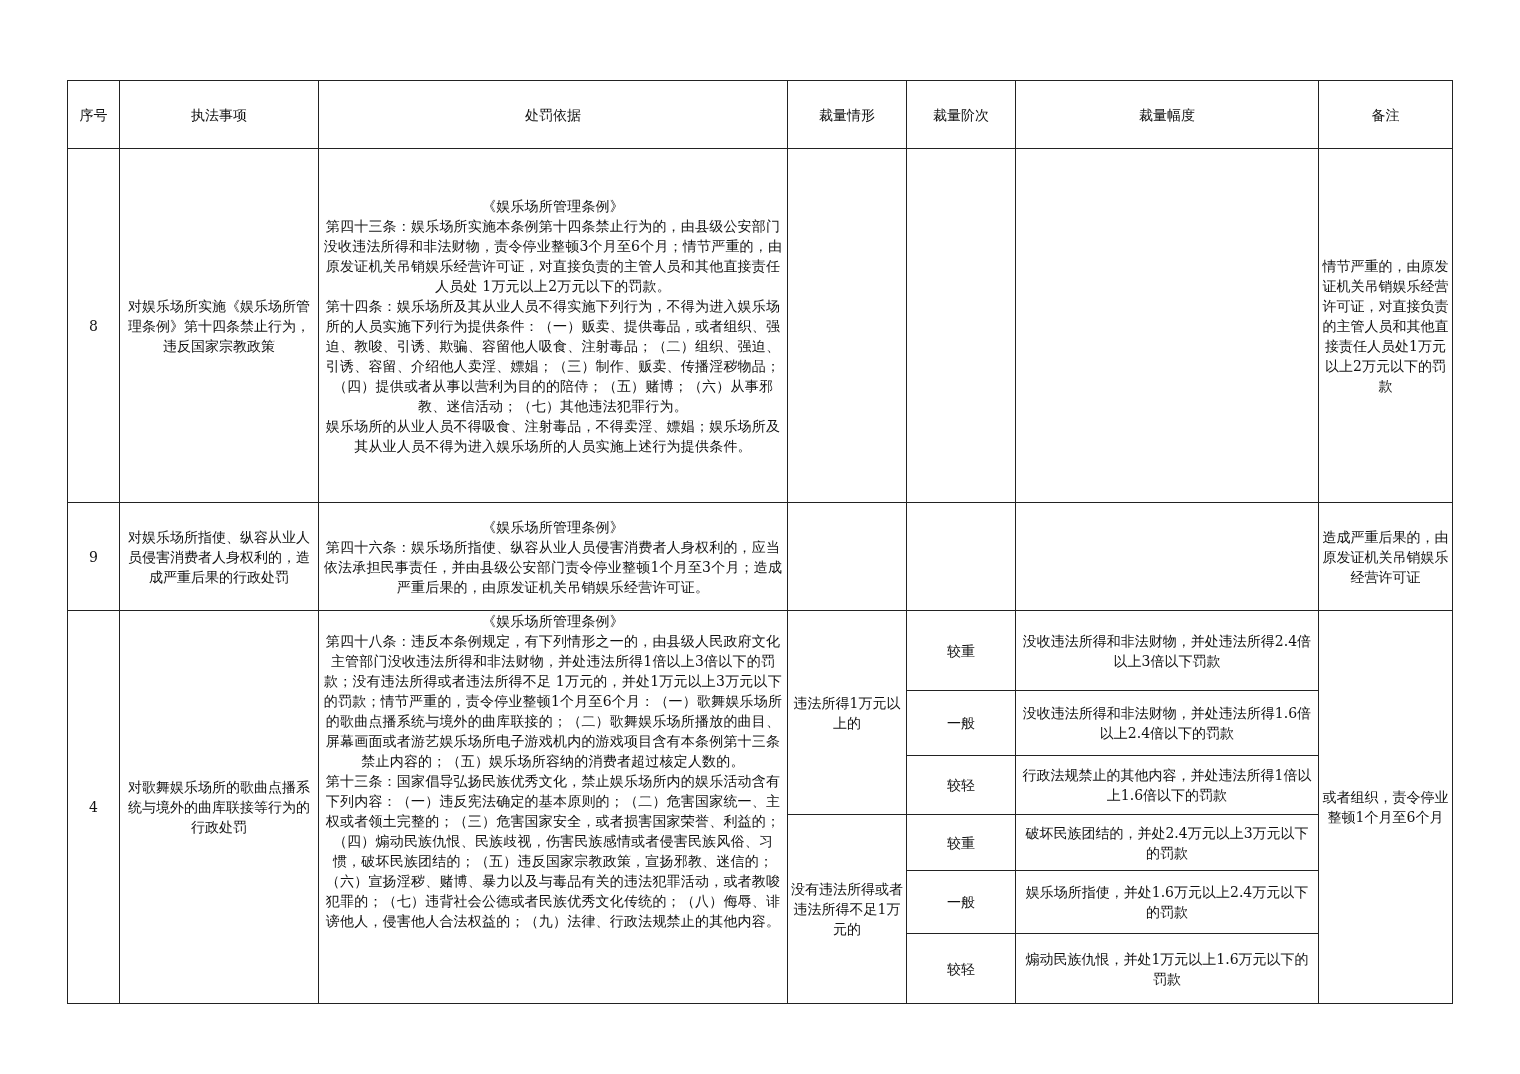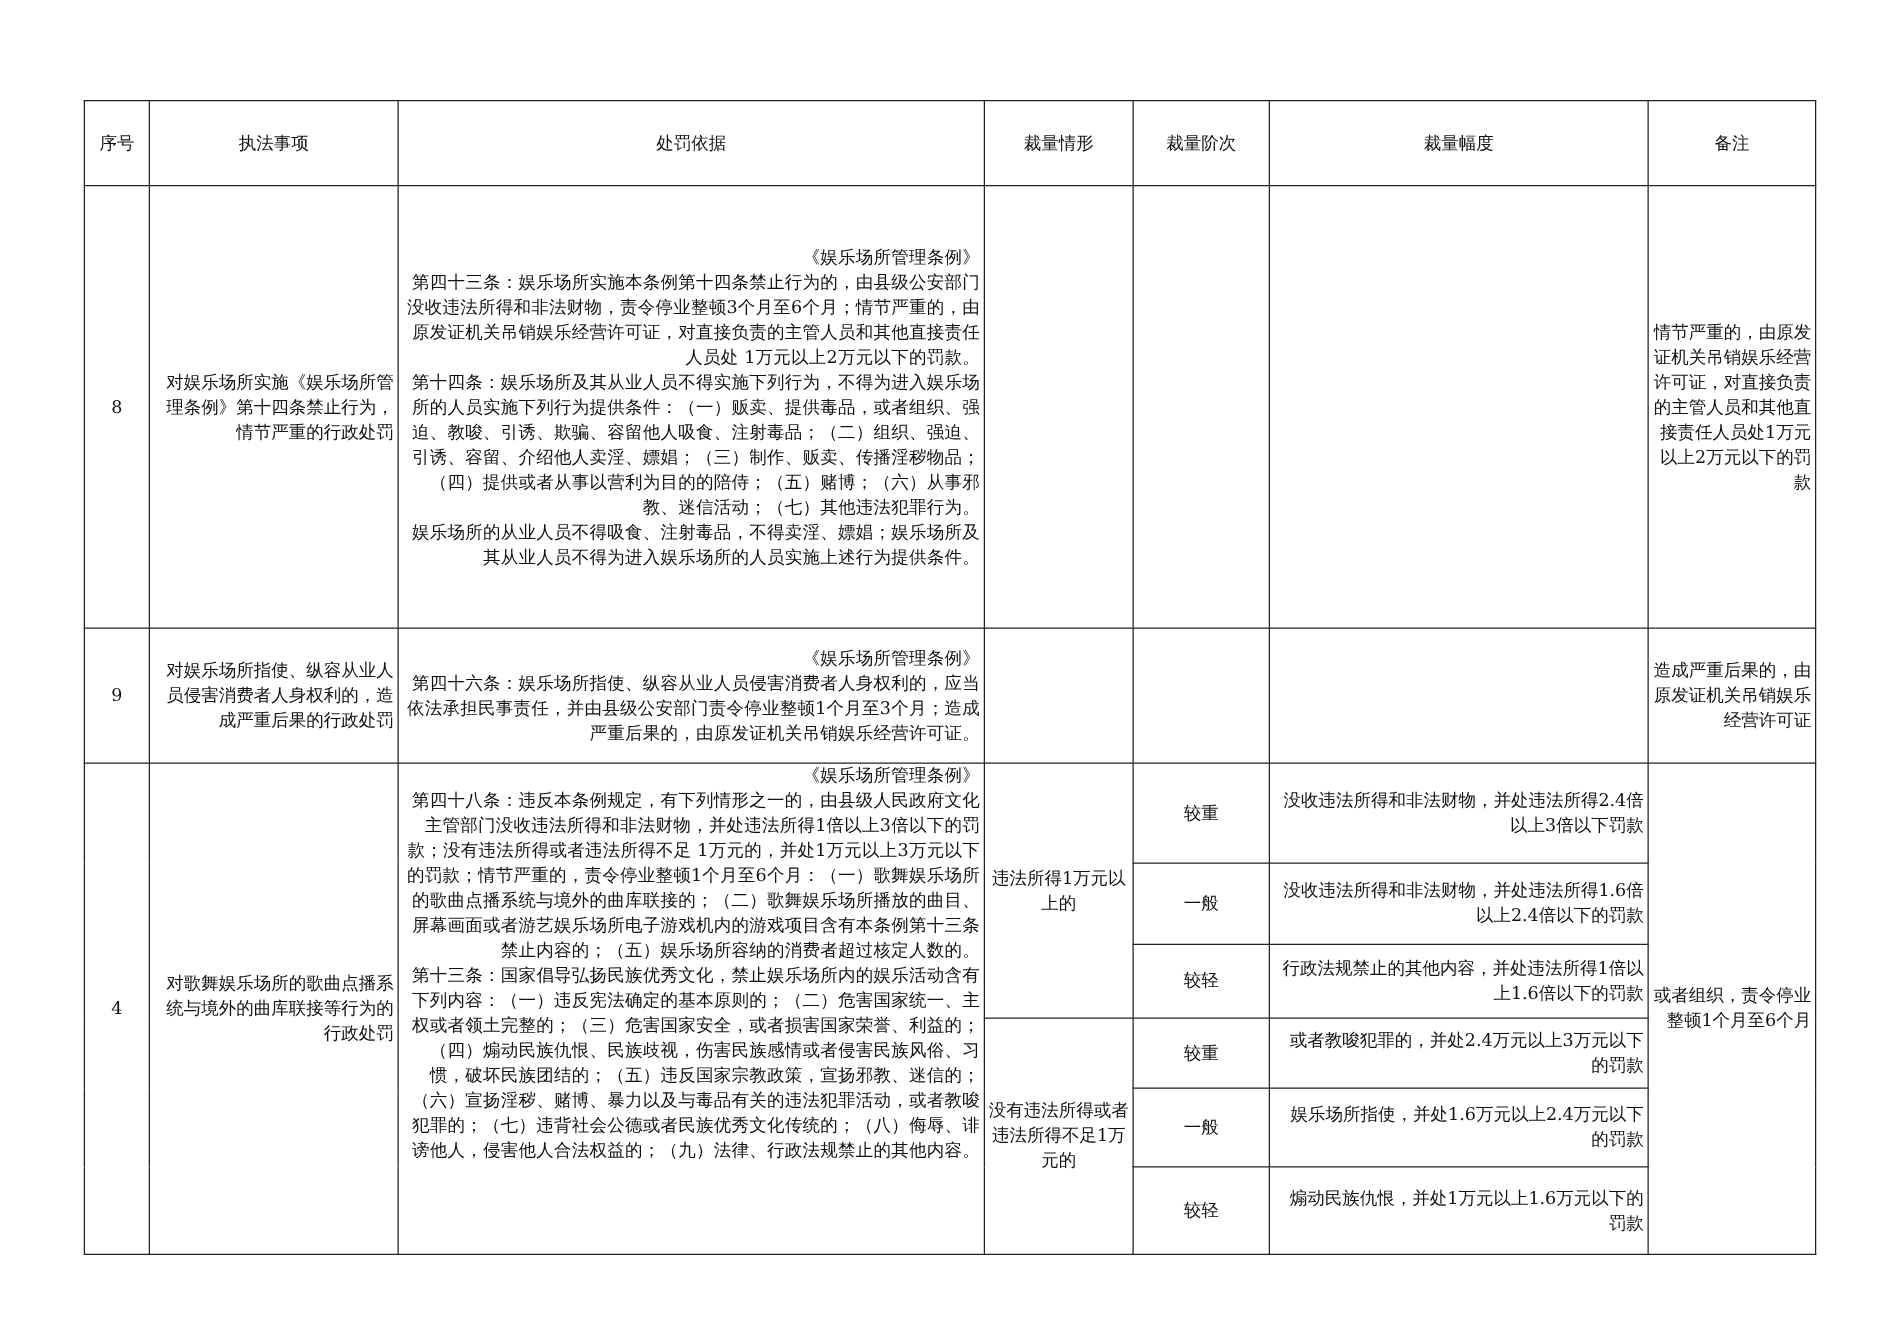--- a/index.html
+++ b/index.html
@@ -4,21 +4,21 @@
 <style>
   html, body { margin: 0; padding: 0; background: #ffffff; }
   body { width: 1520px; height: 1074px; position: relative; overflow: hidden;
          font-family: "DejaVu Serif", "Liberation Serif", serif; color: #111; }
   table.doc { position: absolute; left: 67px; top: 80px; border-collapse: collapse; table-layout: fixed;
               width: 1385px; }
   table.doc td, table.doc th { border: 1.5px solid #222; padding: 0 3px; vertical-align: middle;
               font-size: 14px; line-height: 20px; font-weight: normal; word-break: break-all; }
   th { text-align: center; font-family: "DejaVu Sans", "Liberation Sans", sans-serif; font-weight: normal; font-size: 14px; }
   td.c { text-align: center; }
-  td.l { text-align: right; }
+  td.l { text-align: center; }
   .basis { white-space: pre-wrap; font-size: 14px; line-height: 20px; letter-spacing: 0.2px; }
   .remark { white-space: normal; }
 </style>
 </head>
 <body>
 
 <table class="doc">
   <colgroup>
     <col style="width:52px">
     <col style="width:199px">
@@ -34,21 +34,21 @@
     <th>执法事项</th>
     <th>处罚依据</th>
     <th>裁量情形</th>
     <th>裁量阶次</th>
     <th>裁量幅度</th>
     <th>备注</th>
   </tr>
 
   <tr style="height:354px">
     <td class="c">8</td>
-    <td class="l">对娱乐场所实施《娱乐场所管理条例》第十四条禁止行为，情节严重的行政处罚</td>
+    <td class="l">对娱乐场所实施《娱乐场所管理条例》第十四条禁止行为，违反国家宗教政策</td>
     <td class="l basis">《娱乐场所管理条例》
 第四十三条：娱乐场所实施本条例第十四条禁止行为的，由县级公安部门没收违法所得和非法财物，责令停业整顿3个月至6个月；情节严重的，由原发证机关吊销娱乐经营许可证，对直接负责的主管人员和其他直接责任人员处 1万元以上2万元以下的罚款。
 第十四条：娱乐场所及其从业人员不得实施下列行为，不得为进入娱乐场所的人员实施下列行为提供条件：（一）贩卖、提供毒品，或者组织、强迫、教唆、引诱、欺骗、容留他人吸食、注射毒品；（二）组织、强迫、引诱、容留、介绍他人卖淫、嫖娼；（三）制作、贩卖、传播淫秽物品；（四）提供或者从事以营利为目的的陪侍；（五）赌博；（六）从事邪教、迷信活动；（七）其他违法犯罪行为。
 娱乐场所的从业人员不得吸食、注射毒品，不得卖淫、嫖娼；娱乐场所及其从业人员不得为进入娱乐场所的人员实施上述行为提供条件。</td>
     <td class="c"></td>
     <td class="c"></td>
     <td class="l"></td>
     <td class="l remark">情节严重的，由原发证机关吊销娱乐经营许可证，对直接负责的主管人员和其他直接责任人员处1万元以上2万元以下的罚款</td>
   </tr>
 
@@ -78,21 +78,21 @@
     <td class="c">一般</td>
     <td class="l">没收违法所得和非法财物，并处违法所得1.6倍以上2.4倍以下的罚款</td>
   </tr>
   <tr style="height:59px">
     <td class="c">较轻</td>
     <td class="l">行政法规禁止的其他内容，并处违法所得1倍以上1.6倍以下的罚款</td>
   </tr>
   <tr style="height:56px">
     <td class="c" rowspan="3">没有违法所得或者违法所得不足1万元的</td>
     <td class="c">较重</td>
-    <td class="l">或者教唆犯罪的，并处2.4万元以上3万元以下的罚款</td>
+    <td class="l">破坏民族团结的，并处2.4万元以上3万元以下的罚款</td>
   </tr>
   <tr style="height:63px">
     <td class="c">一般</td>
     <td class="l">娱乐场所指使，并处1.6万元以上2.4万元以下的罚款</td>
   </tr>
   <tr style="height:70px">
     <td class="c">较轻</td>
     <td class="l">煽动民族仇恨，并处1万元以上1.6万元以下的罚款</td>
   </tr>
 </tbody>

